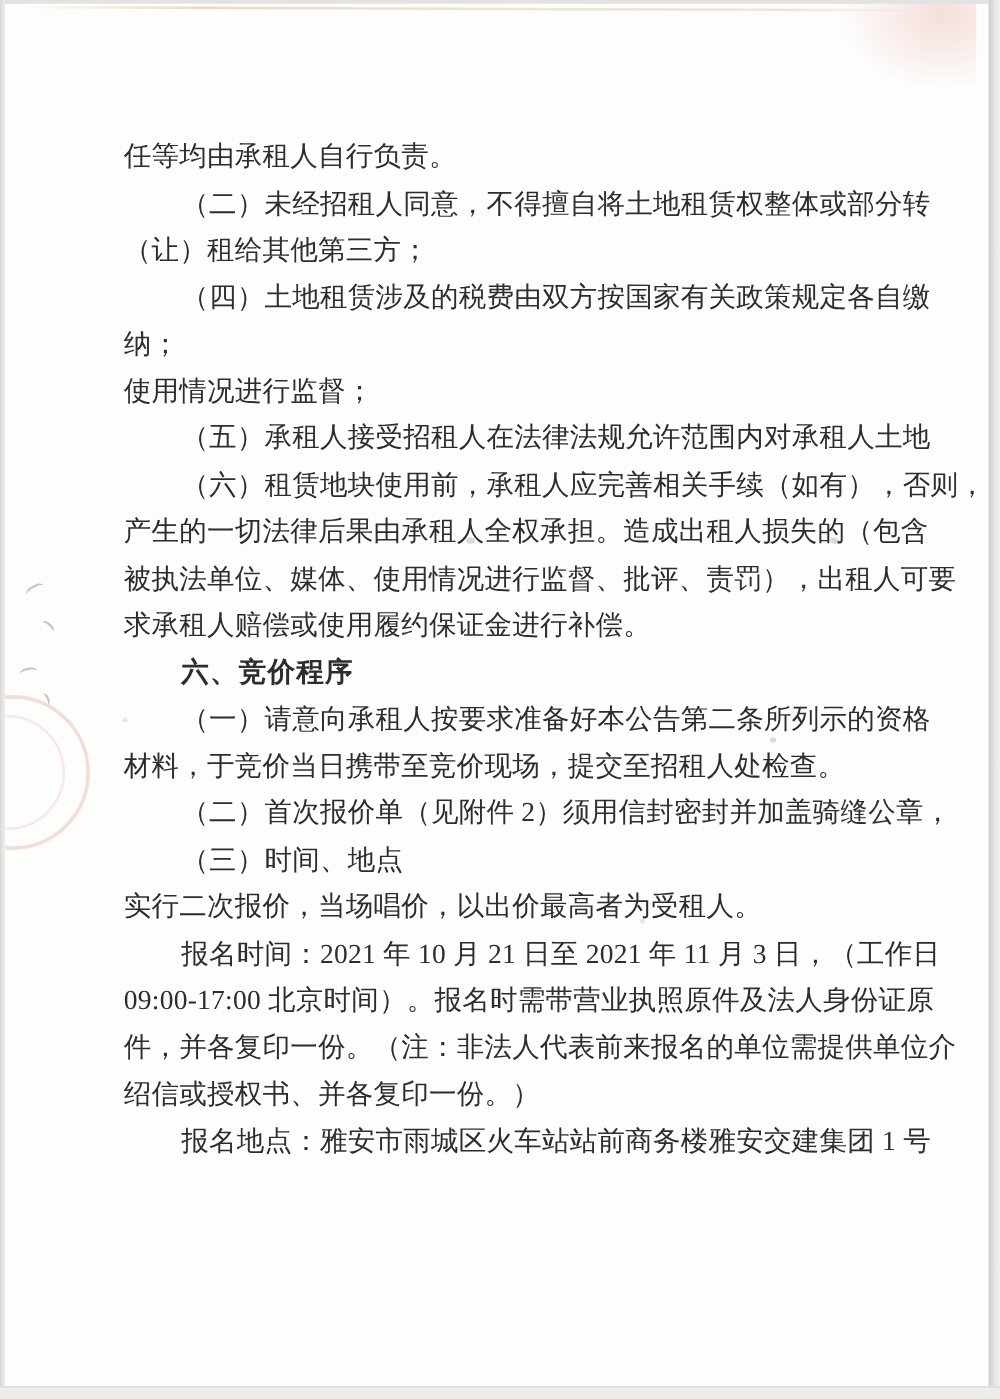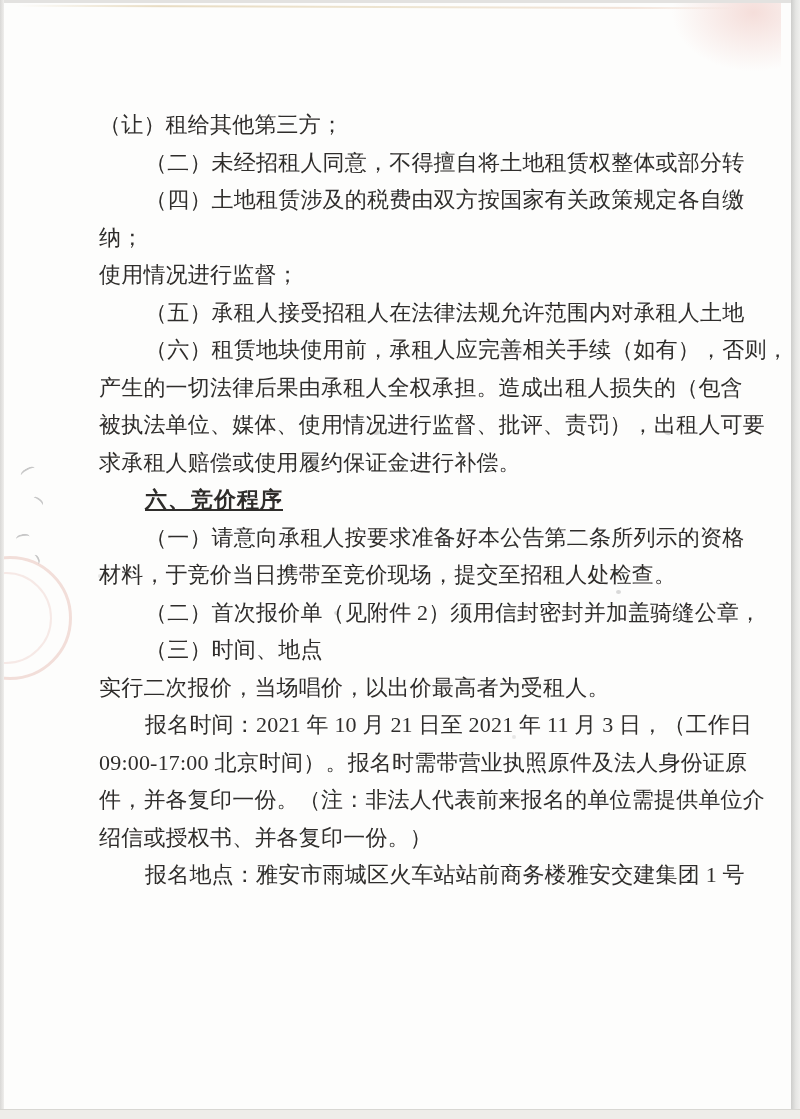--- a/index.html
+++ b/index.html
@@ -99,21 +99,20 @@
     line-height: 37.5px;
     letter-spacing: 0.2px;
     white-space: nowrap;
   }
   .line { height: 37.5px; }
   .line.indent { padding-left: 46px; }
   .line.bold {
     font-family: "Liberation Sans", "DejaVu Sans", sans-serif;
     font-weight: 700;
     letter-spacing: 1px;
-    text-decoration: underline;
   }
 </style>
 </head>
 <body>
 
 <div class="scan-frame">
 
   <div class="paper">
     <div class="blush-top-right"></div>
     <div class="top-tan-line"></div>
@@ -124,22 +123,23 @@
     <div class="squiggle sq3"></div>
     <div class="squiggle sq4"></div>
     <div class="speck sp1"></div>
     <div class="speck sp2"></div>
     <div class="speck sp3"></div>
     <div class="speck sp4"></div>
     <div class="speck sp5"></div>
     <div class="speck sp6"></div>
 
     <div class="content">
+      <div class="line">任等均由承租人自行负责。</div>
+      <div class="line indent">（二）未经招租人同意，不得擅自将土地租赁权整体或部分转</div>
       <div class="line">（让）租给其他第三方；</div>
-      <div class="line indent">（二）未经招租人同意，不得擅自将土地租赁权整体或部分转</div>
       <div class="line indent">（四）土地租赁涉及的税费由双方按国家有关政策规定各自缴</div>
       <div class="line">纳；</div>
       <div class="line">使用情况进行监督；</div>
       <div class="line indent">（五）承租人接受招租人在法律法规允许范围内对承租人土地</div>
       <div class="line indent">（六）租赁地块使用前，承租人应完善相关手续（如有），否则，</div>
       <div class="line">产生的一切法律后果由承租人全权承担。造成出租人损失的（包含</div>
       <div class="line">被执法单位、媒体、使用情况进行监督、批评、责罚），出租人可要</div>
       <div class="line">求承租人赔偿或使用履约保证金进行补偿。</div>
       <div class="line indent bold">六、竞价程序</div>
       <div class="line indent">（一）请意向承租人按要求准备好本公告第二条所列示的资格</div>

